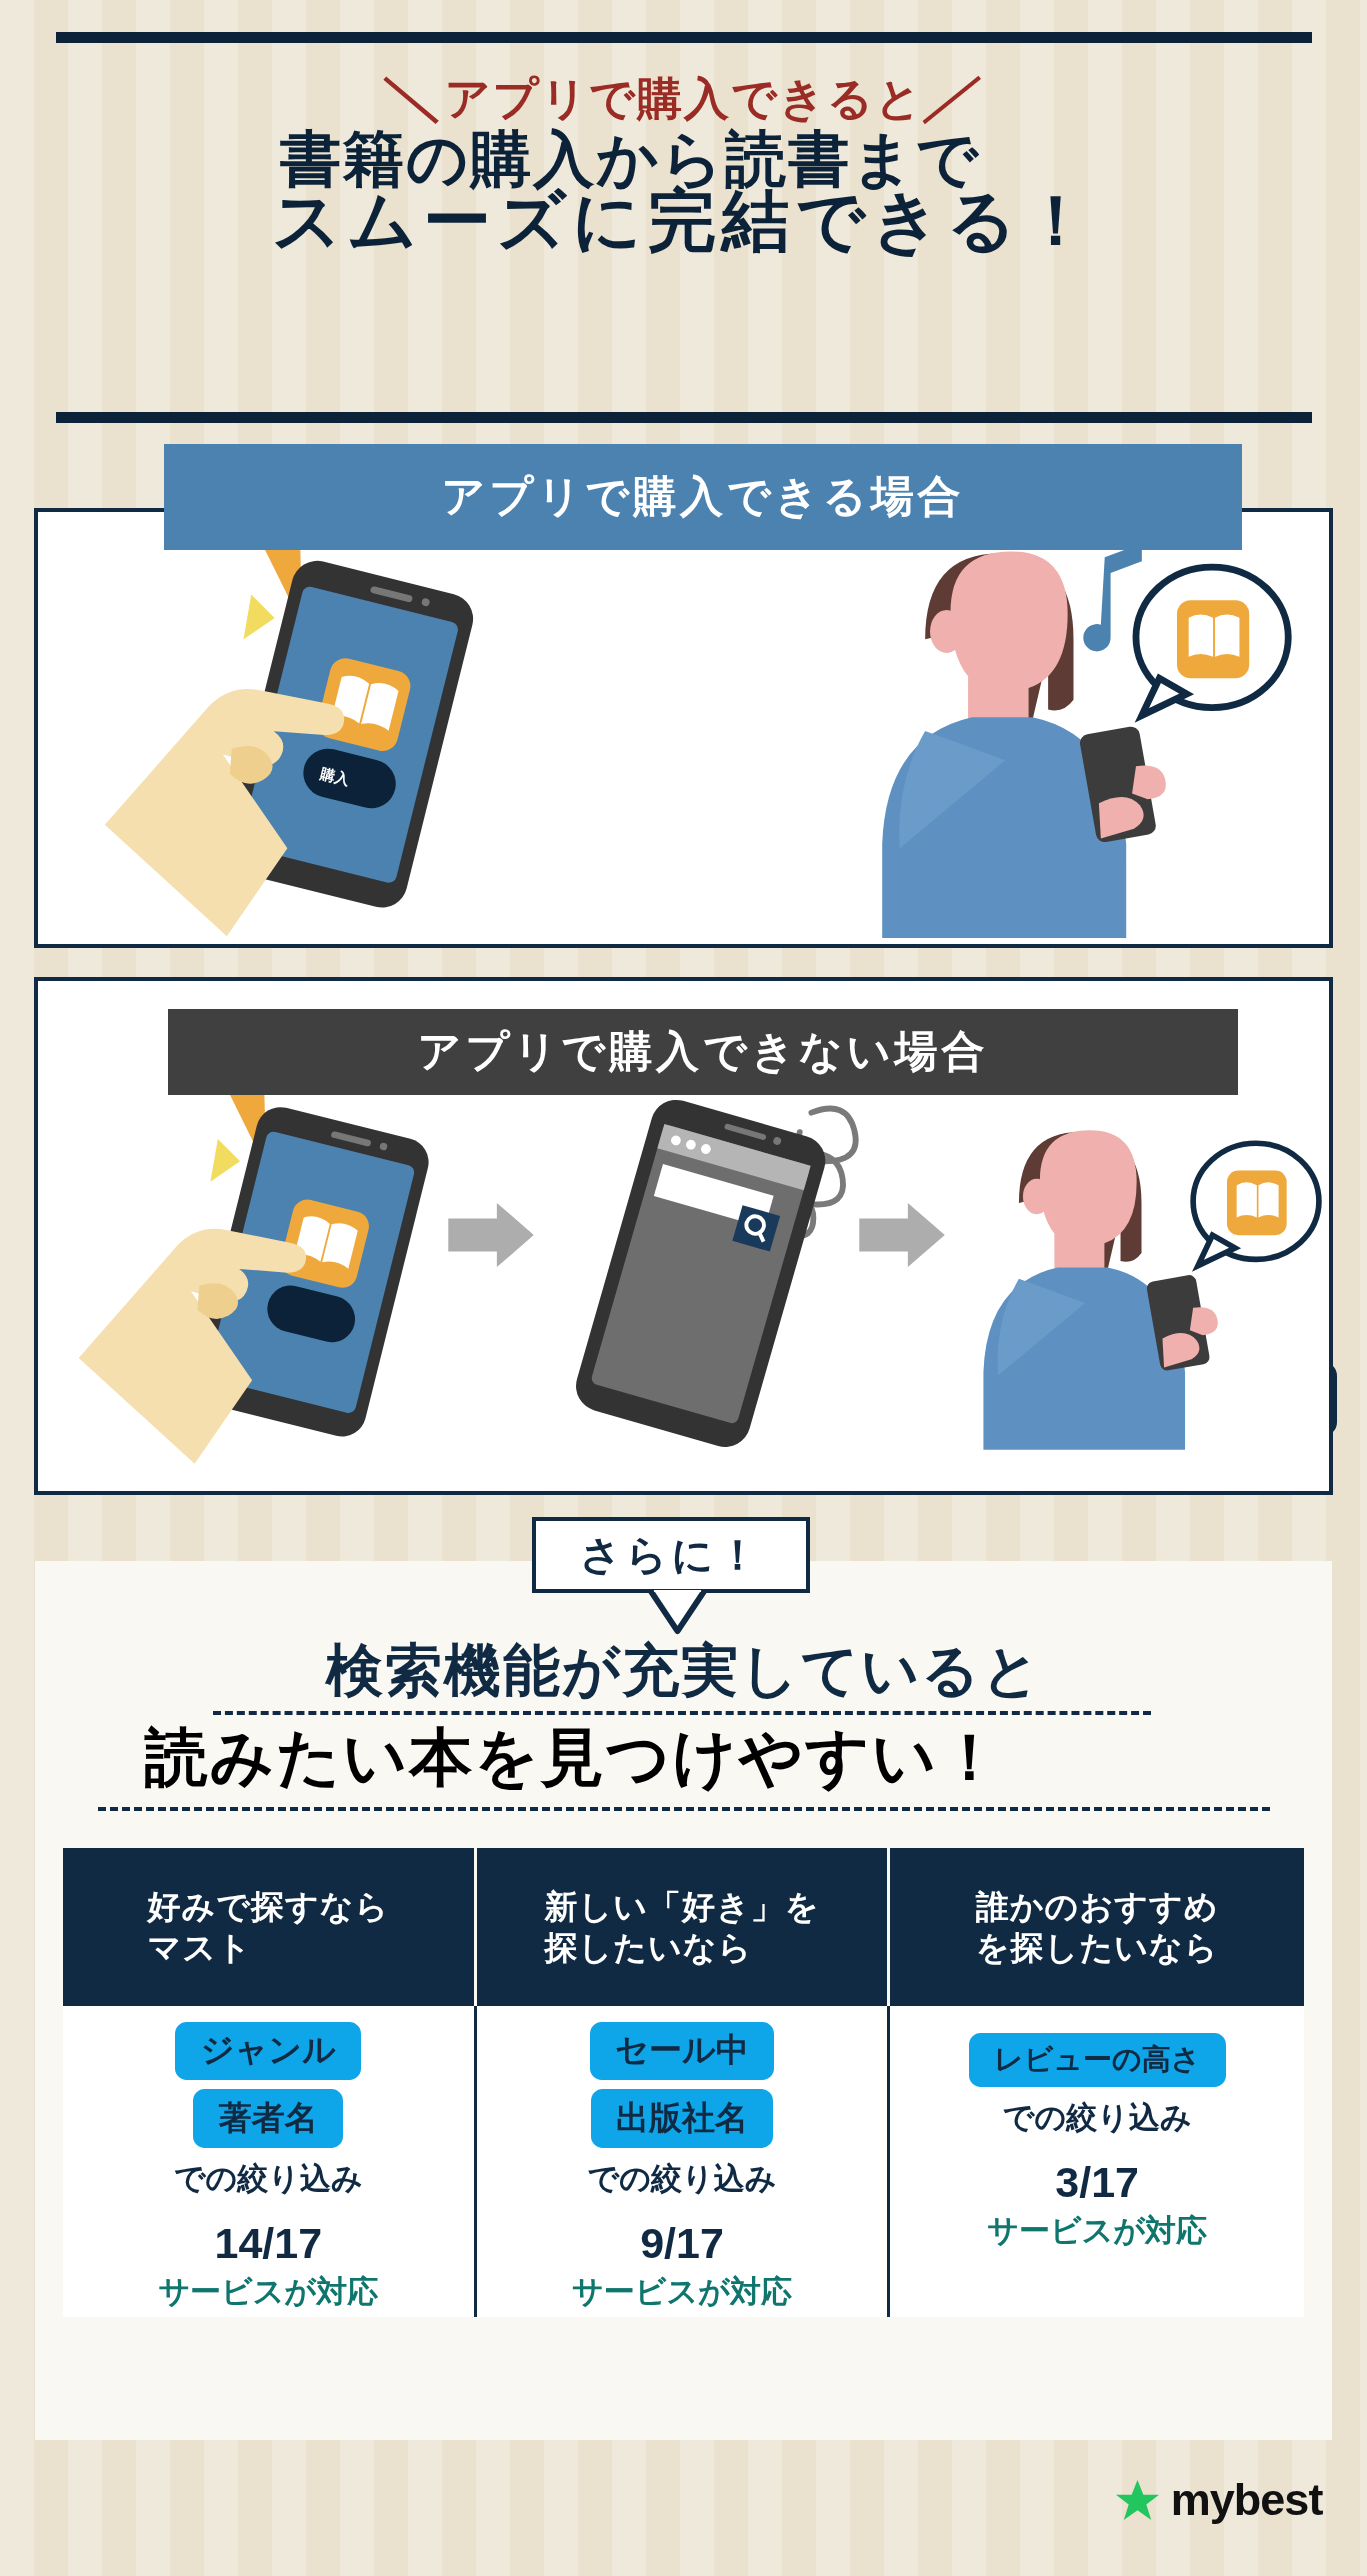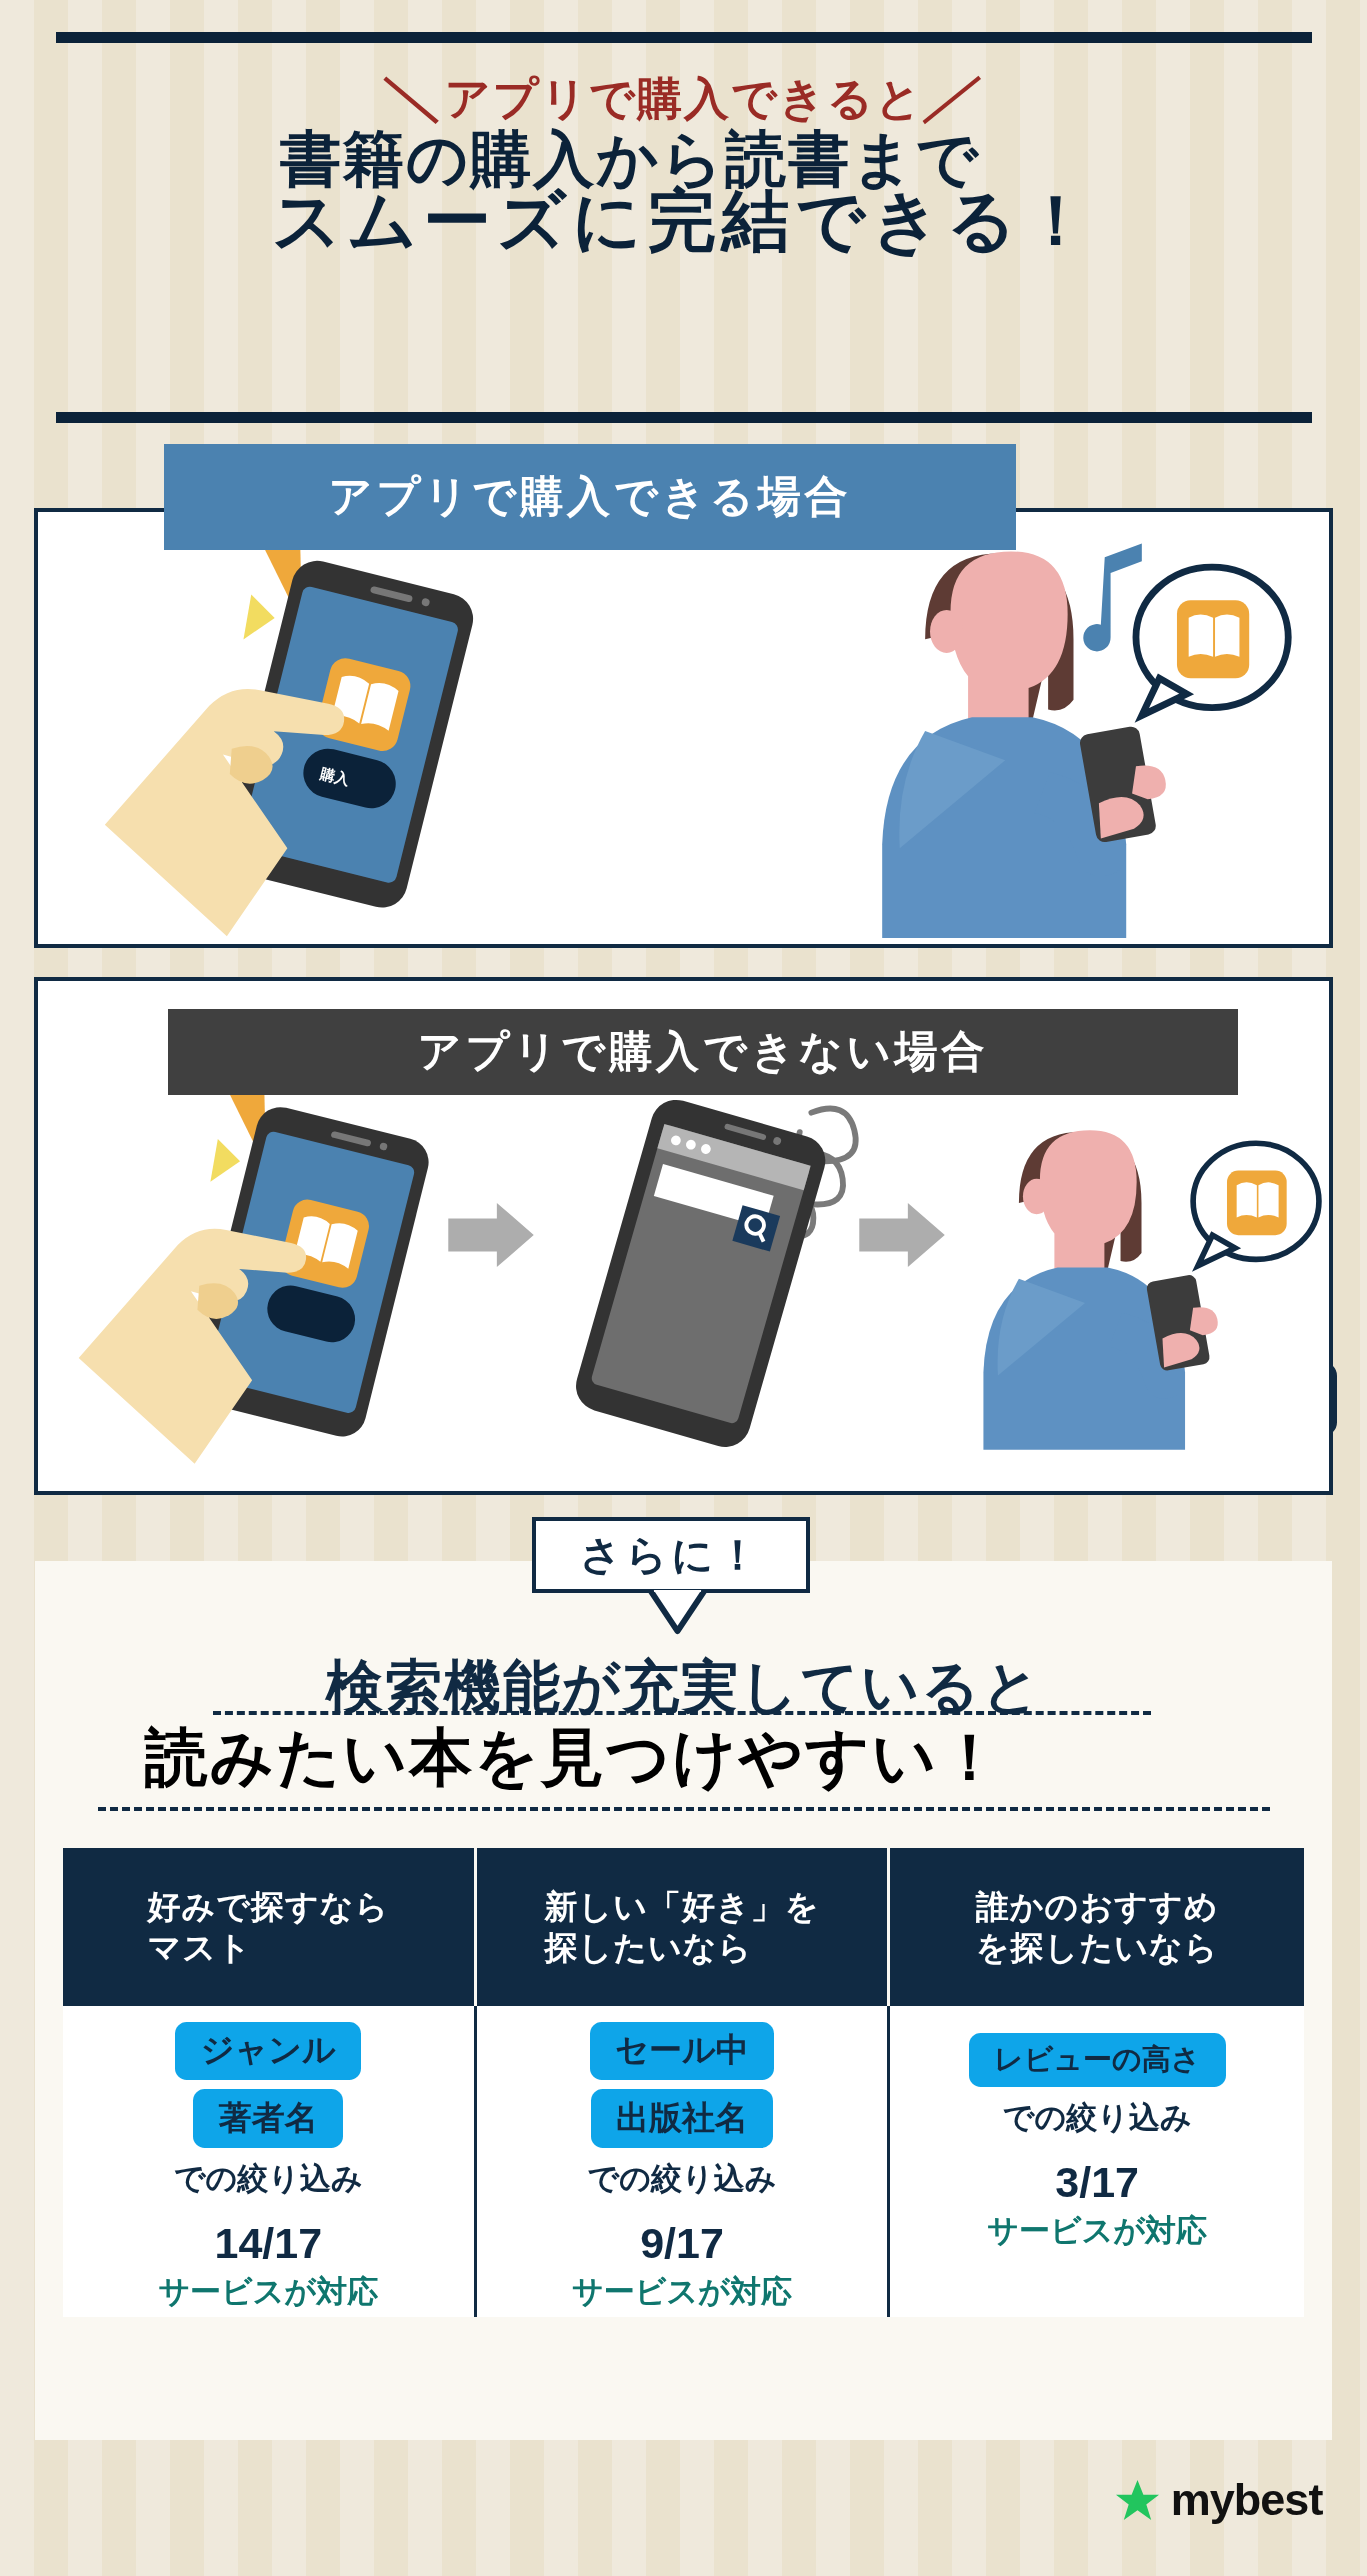--- a/index.html
+++ b/index.html
@@ -43,21 +43,21 @@
 
   
   .panel{position:absolute;background:#FFFFFF;border:4.9px solid #102A43;box-sizing:border-box;}
   #panel1{left:34px;top:508px;width:1299px;height:440px;}
   #panel2{left:34px;top:977px;width:1299px;height:518px;}
 
   .tab{
     position:absolute;display:flex;align-items:center;justify-content:center;
     color:#FFFFFF;font-size:43px;font-weight:bold;letter-spacing:3.9px;white-space:nowrap;
   }
-  #tab1{left:164px;top:444px;width:852px;height:106px;background:#4B82B0;}
+  #tab1{left:164px;top:444px;width:1078px;height:106px;background:#4B82B0;}
   #tab2{left:168px;top:1009px;width:1070px;height:86px;background:#404040;}
 
   
   .callout{
     position:absolute;background:#FFFFFF;border:4.9px solid #102A43;border-radius:13.7px;
     display:flex;align-items:center;justify-content:center;
     font-size:35px;font-weight:bold;white-space:nowrap;box-sizing:border-box;
   }
   #callout1{left:547px;top:850px;width:752px;height:74px;}
   #callout2{left:317px;top:1368px;width:772px;height:74px;}
@@ -73,21 +73,21 @@
   #bottom-card{position:absolute;left:35px;top:1561px;width:1297px;height:879px;background:#FAF8F2;}
   #sarani{
     position:absolute;left:532px;top:1517px;width:278px;height:76px;
     background:#FFFFFF;border:4.9px solid #102A43;box-sizing:border-box;
     display:flex;align-items:center;justify-content:center;
     color:#102A43;font-size:41px;font-weight:bold;letter-spacing:3.9px;
   }
   #sarani-tail{position:absolute;left:648px;top:1590px;}
 
   #sub-l1{position:absolute;left:0;top:1633px;width:1368px;text-align:center;
-    color:#102A43;font-size:57px;font-weight:bold;letter-spacing:2px;white-space:nowrap;margin-top:16px;}
+    color:#102A43;font-size:57px;font-weight:bold;letter-spacing:2px;white-space:nowrap;}
   #sub-l2{position:absolute;left:0;top:1715px;width:1148px;text-align:center;
     color:#000000;font-size:63px;font-weight:bold;letter-spacing:2px;white-space:nowrap;}
   .dashline{position:absolute;height:0;border-top:4.9px dashed #102A43;}
   #dash1{left:213px;top:1711px;width:938px;}
   #dash2{left:98px;top:1807px;width:1172px;}
 
   
   #ftable{position:absolute;left:63px;top:1848px;width:1241px;height:469px;
           display:grid;grid-template-columns:1fr 1fr 1fr;}
   .col{position:relative;display:flex;flex-direction:column;}

